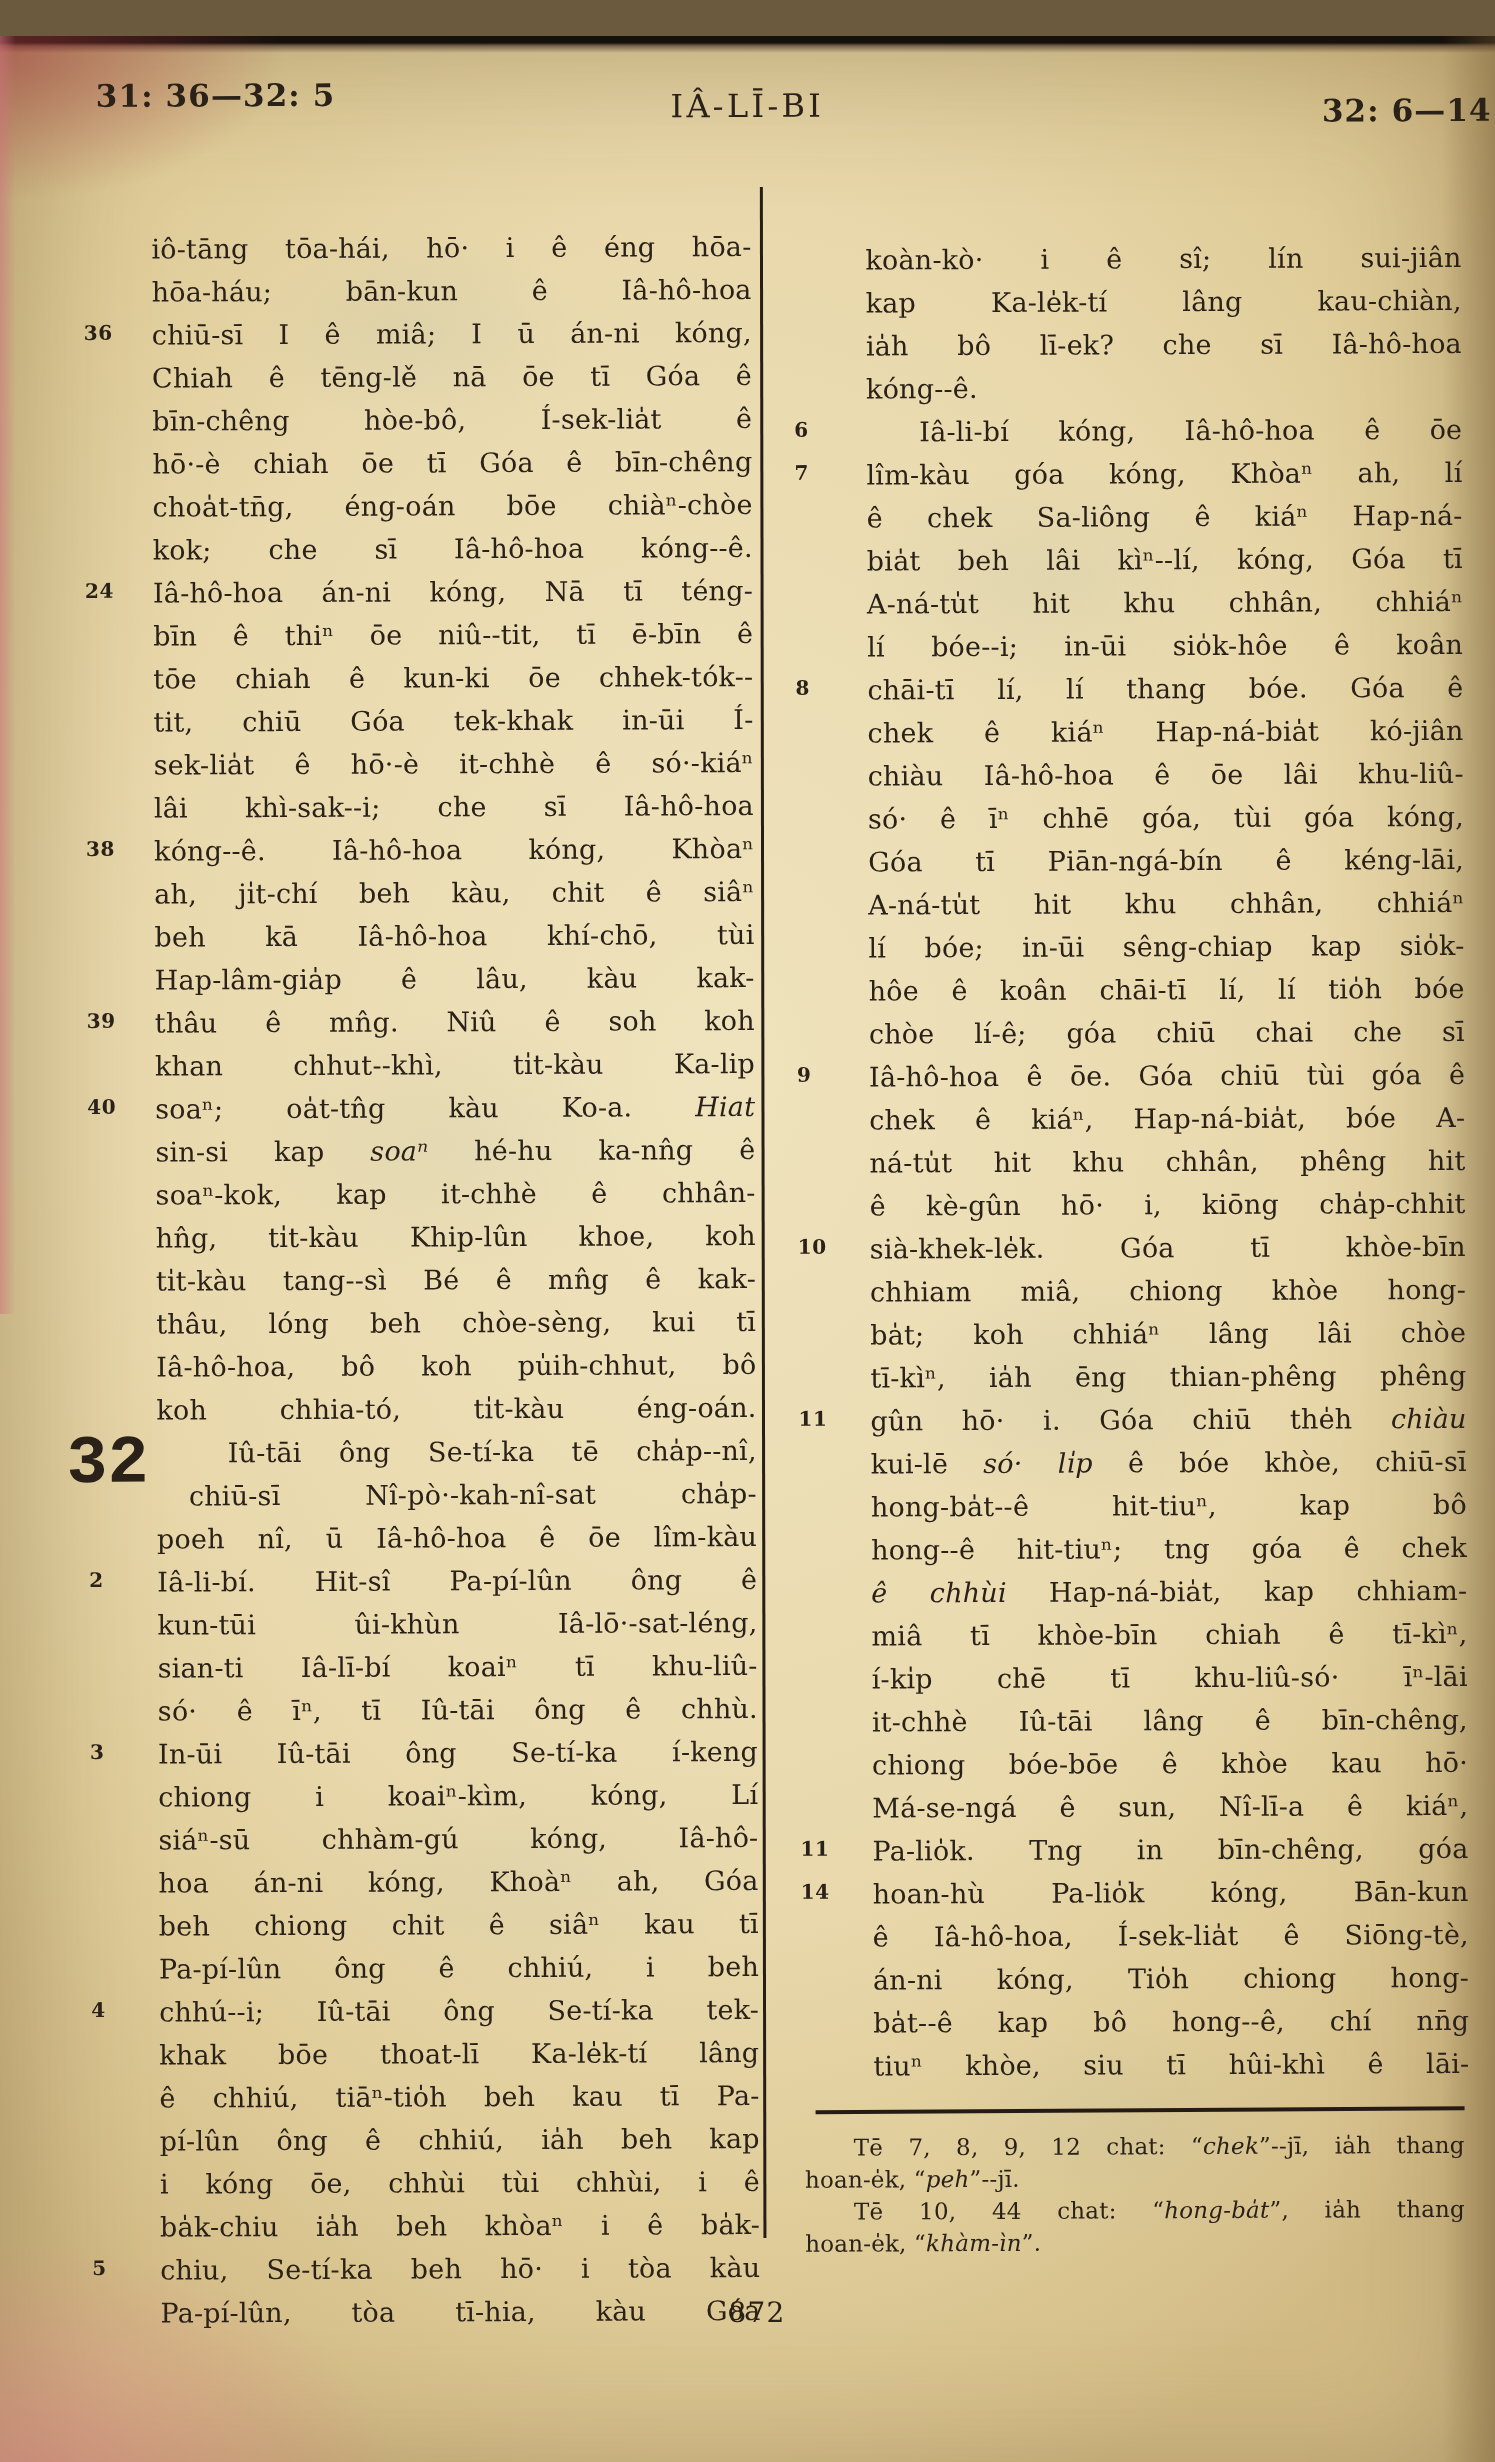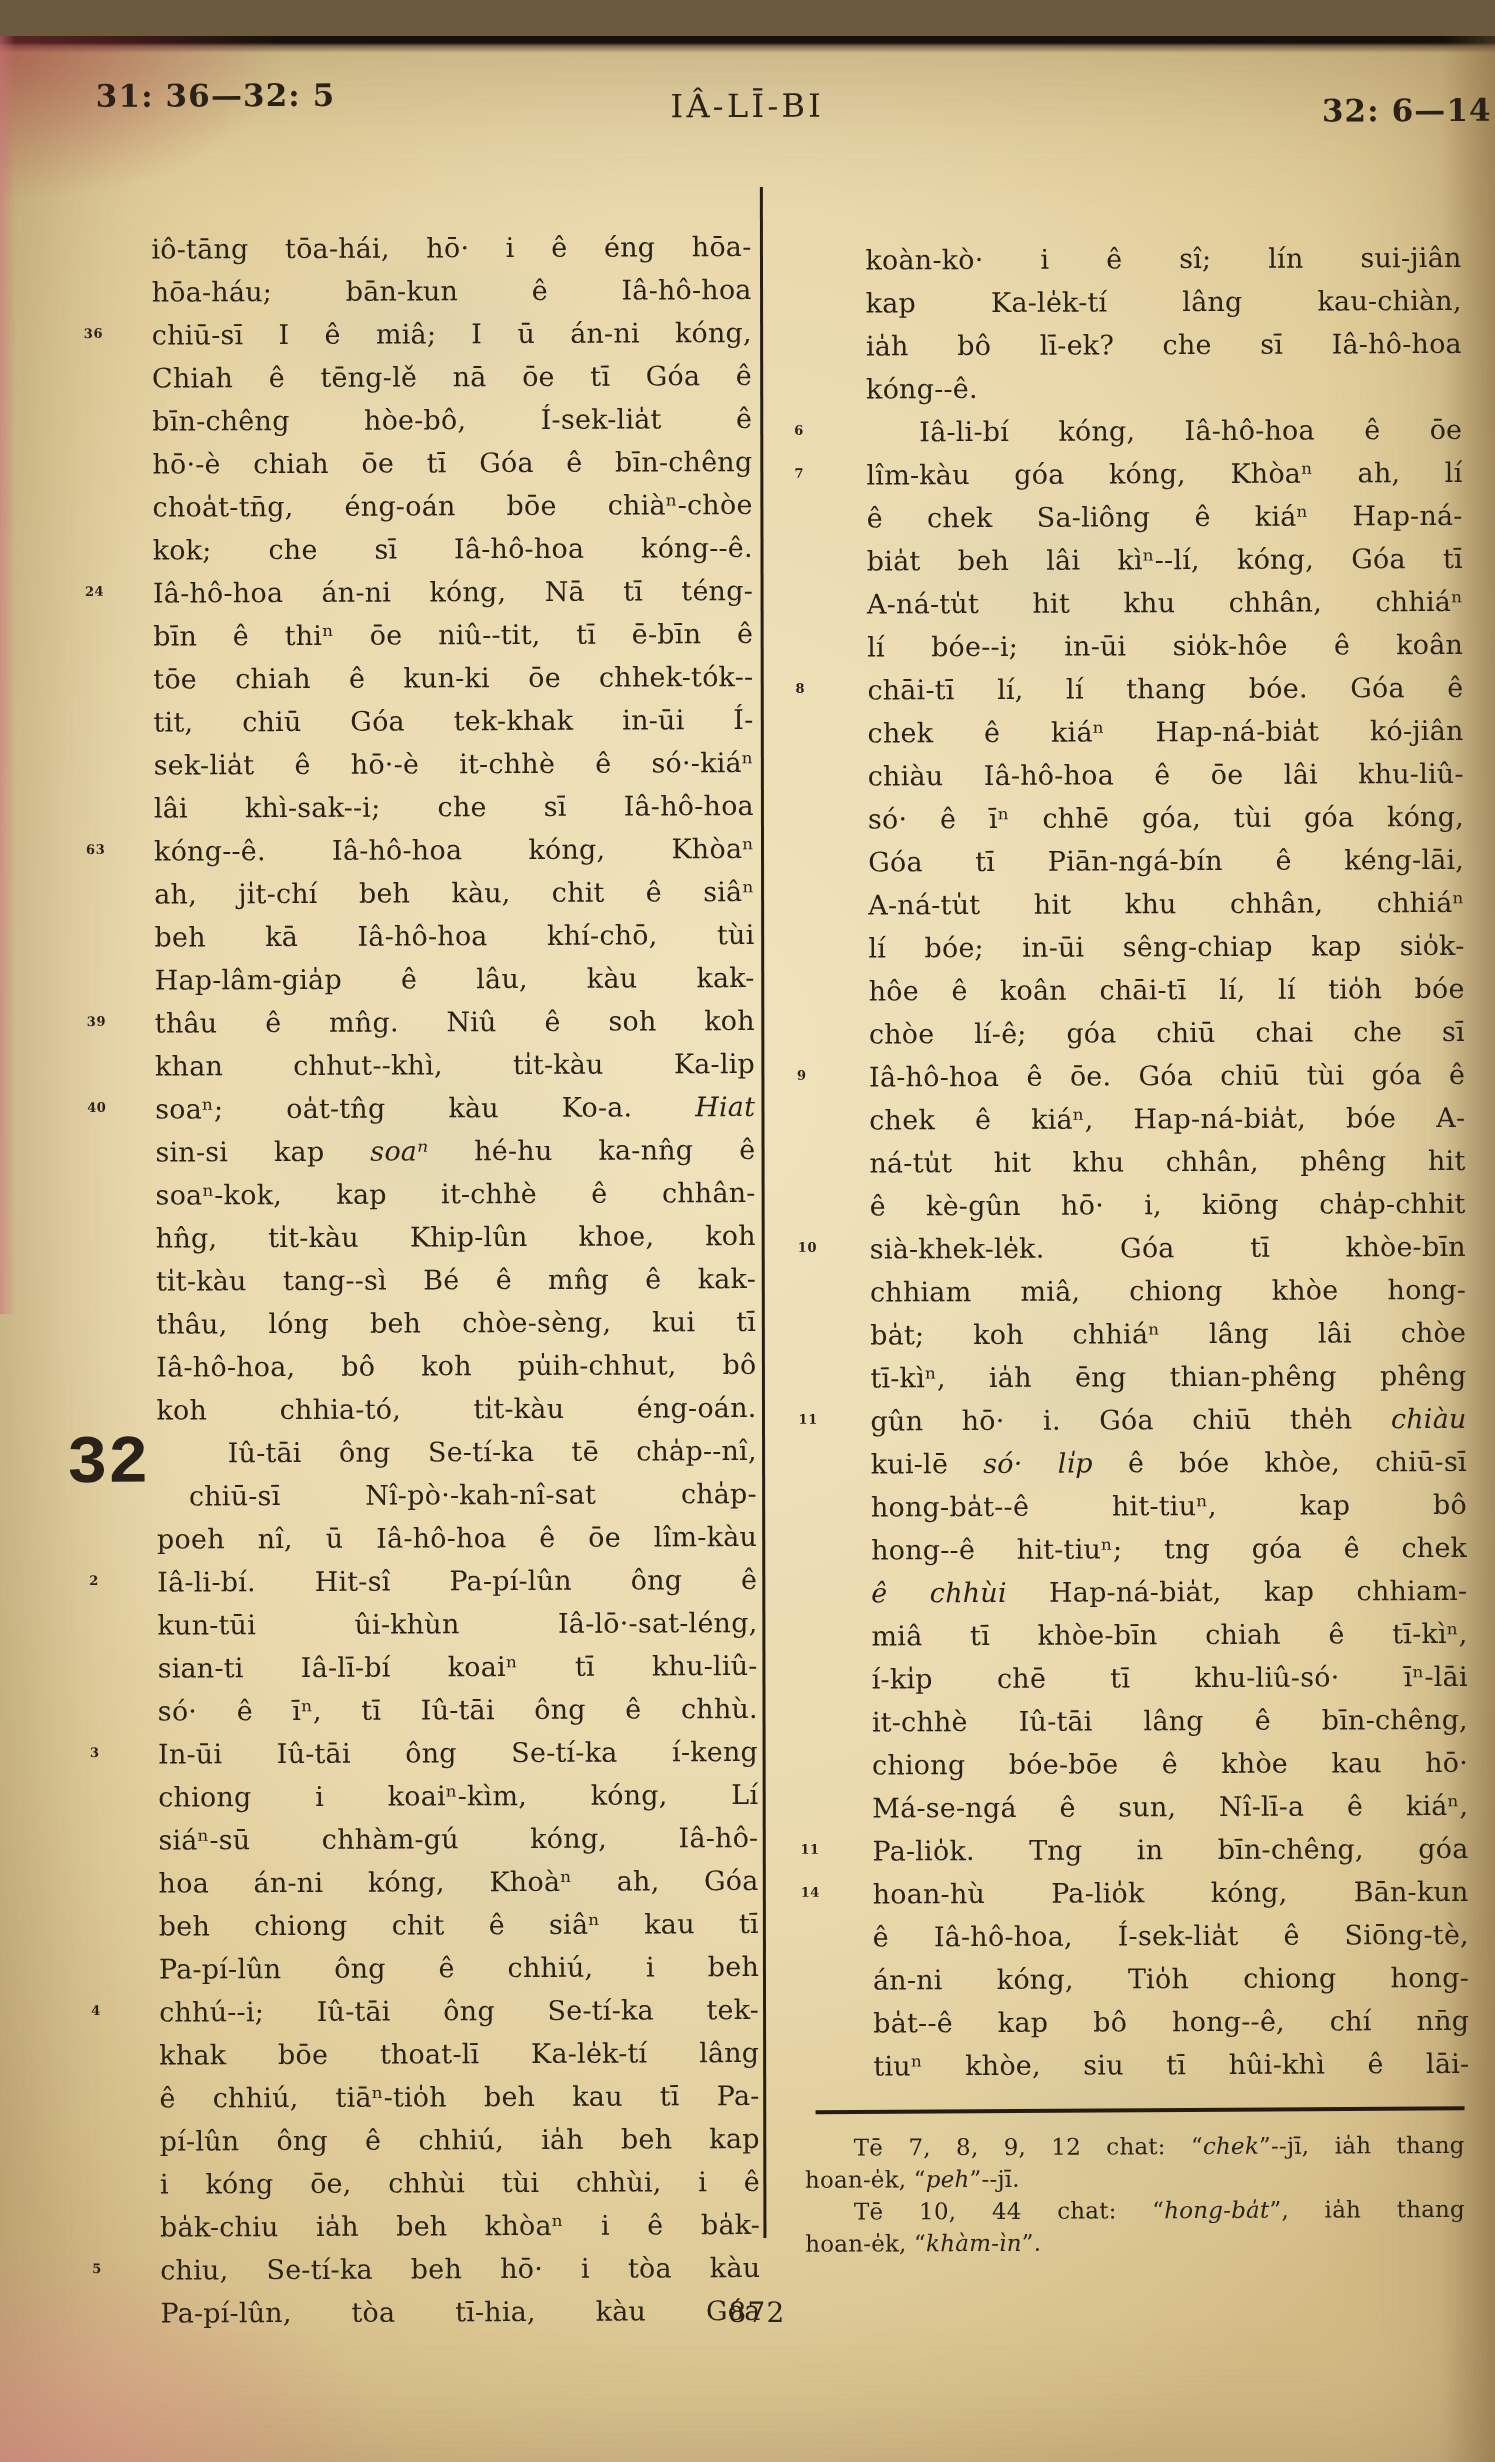--- a/index.html
+++ b/index.html
@@ -45,21 +45,21 @@
   .hdr-right{position:absolute;left:1322px;top:59px;font-size:31px;font-weight:700;letter-spacing:1.1px;}
 
   .col-rule{position:absolute;left:757px;top:151px;width:3.3px;height:2051px;background:#261e15;transform:rotate(0.15deg);}
 
   .col{position:absolute;font-size:27px;letter-spacing:0.2px;}
   .col-left{left:151px;top:189px;width:600px;}
   .col-right{left:865px;top:203px;width:596px;}
   .line{position:relative;height:43px;line-height:43px;
     text-align:justify;text-align-last:justify;}
   .line.nj{text-align:left;text-align-last:left;}
-  .vnum{position:absolute;left:-68px;top:0;width:56px;font-size:13px;font-weight:700;line-height:39px;letter-spacing:0.6px;}
+  .vnum{position:absolute;left:-68px;top:0;width:56px;font-size:20px;font-weight:700;line-height:39px;letter-spacing:0.6px;}
   .col-right .vnum{left:-72px;}
   .chap{position:absolute;left:-90px;top:-2.2px;font-size:68px;font-weight:700;line-height:1;font-family:Liberation Mono, monospace;}
 
   .foot-rule{position:absolute;left:807px;top:2074px;width:649px;height:3.9px;background:#241c14;transform:rotate(-0.1deg);}
   .footnotes{position:absolute;left:796px;top:2096px;width:660px;font-size:23px;letter-spacing:0.2px;}
   .footnotes .line{height:32px;line-height:32px;}
 
   .pagenum{position:absolute;left:0;top:2260px;width:1495px;text-align:center;font-size:28px;letter-spacing:1.1px;}
 </style>
 </head>
@@ -89,21 +89,21 @@
         <div class="line">bīn-chêng hòe-bô, Í-sek-lia̍t ê</div>
         <div class="line">hō·-è chiah ōe tī Góa ê bīn-chêng</div>
         <div class="line">choa̍t-tn̄g, éng-oán bōe chiàⁿ-chòe</div>
         <div class="line">kok; che sī Iâ-hô-hoa kóng--ê.</div>
         <div class="line"><span class="vnum">24</span>Iâ-hô-hoa án-ni kóng, Nā tī téng-</div>
         <div class="line">bīn ê thiⁿ ōe niû--tit, tī ē-bīn ê</div>
         <div class="line">tōe chiah ê kun-ki ōe chhek-tók--</div>
         <div class="line">tit, chiū Góa tek-khak in-ūi Í-</div>
         <div class="line">sek-lia̍t ê hō·-è it-chhè ê só·-kiáⁿ</div>
         <div class="line">lâi khì-sak--i; che sī Iâ-hô-hoa</div>
-        <div class="line"><span class="vnum">63</span>kóng--ê. Iâ-hô-hoa kóng, Khòaⁿ</div>
+        <div class="line"><span class="vnum">38</span>kóng--ê. Iâ-hô-hoa kóng, Khòaⁿ</div>
         <div class="line">ah, ji̍t-chí beh kàu, chit ê siâⁿ</div>
         <div class="line">beh kā Iâ-hô-hoa khí-chō, tùi</div>
         <div class="line">Hap-lâm-gia̍p ê lâu, kàu kak-</div>
         <div class="line"><span class="vnum">39</span>thâu ê mn̂g. Niû ê soh koh</div>
         <div class="line">khan chhut--khì, ti̍t-kàu Ka-lip</div>
         <div class="line"><span class="vnum">40</span>soaⁿ; oa̍t-tn̂g kàu Ko-a. <i>Hiat</i></div>
         <div class="line">sin-si kap <i>soaⁿ</i> hé-hu ka-nn̂g ê</div>
         <div class="line">soaⁿ-kok, kap it-chhè ê chhân-</div>
         <div class="line">hn̂g, ti̍t-kàu Khip-lûn khoe, koh</div>
         <div class="line">ti̍t-kàu tang--sì Bé ê mn̂g ê kak-</div>

